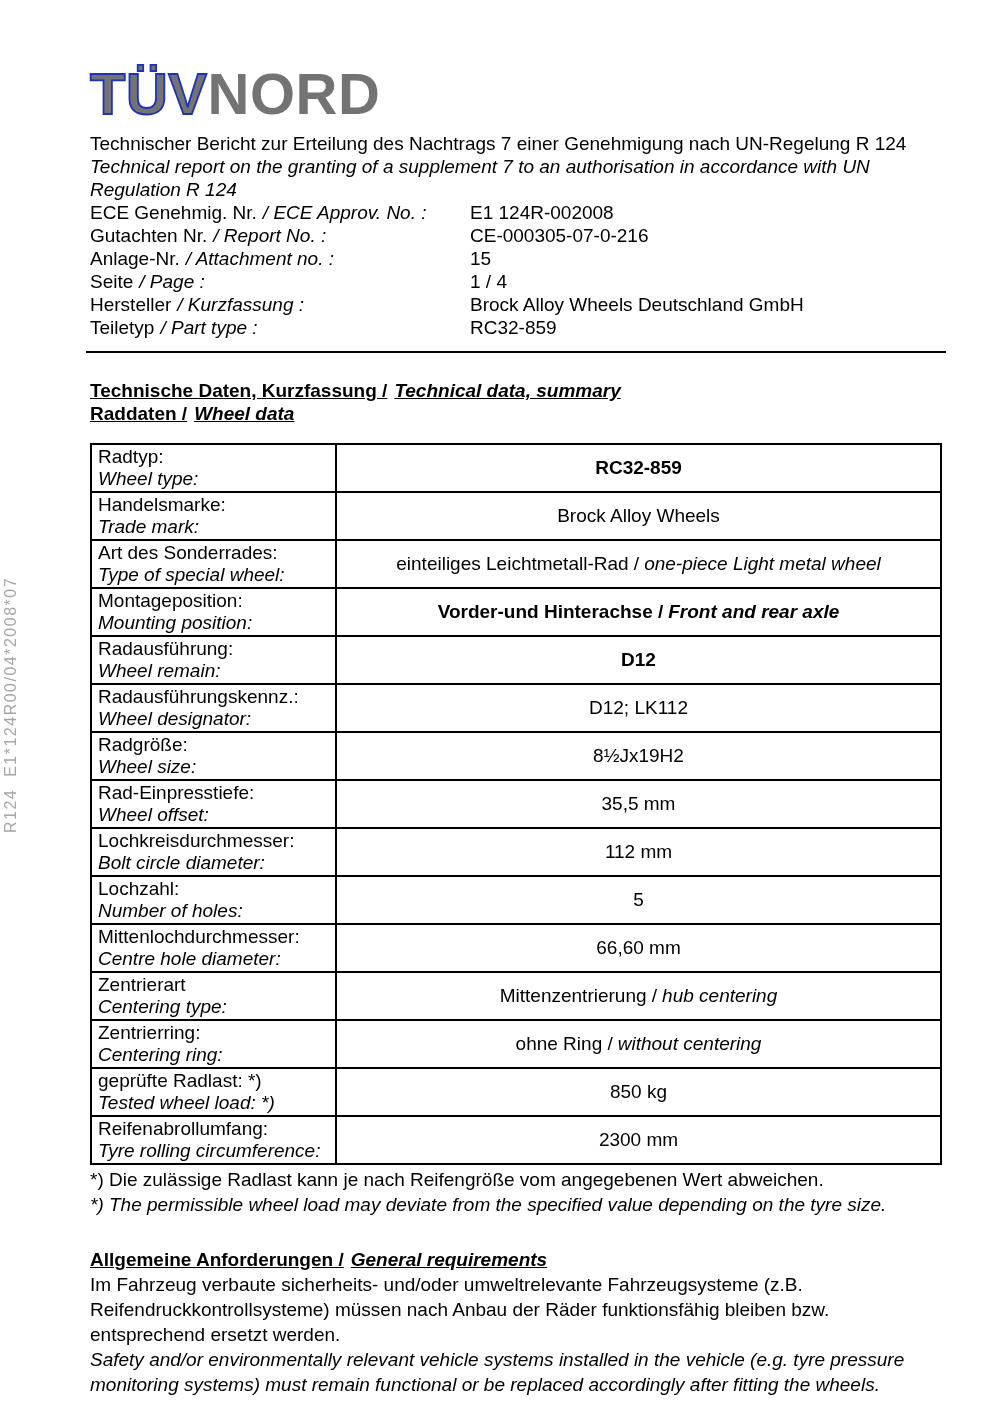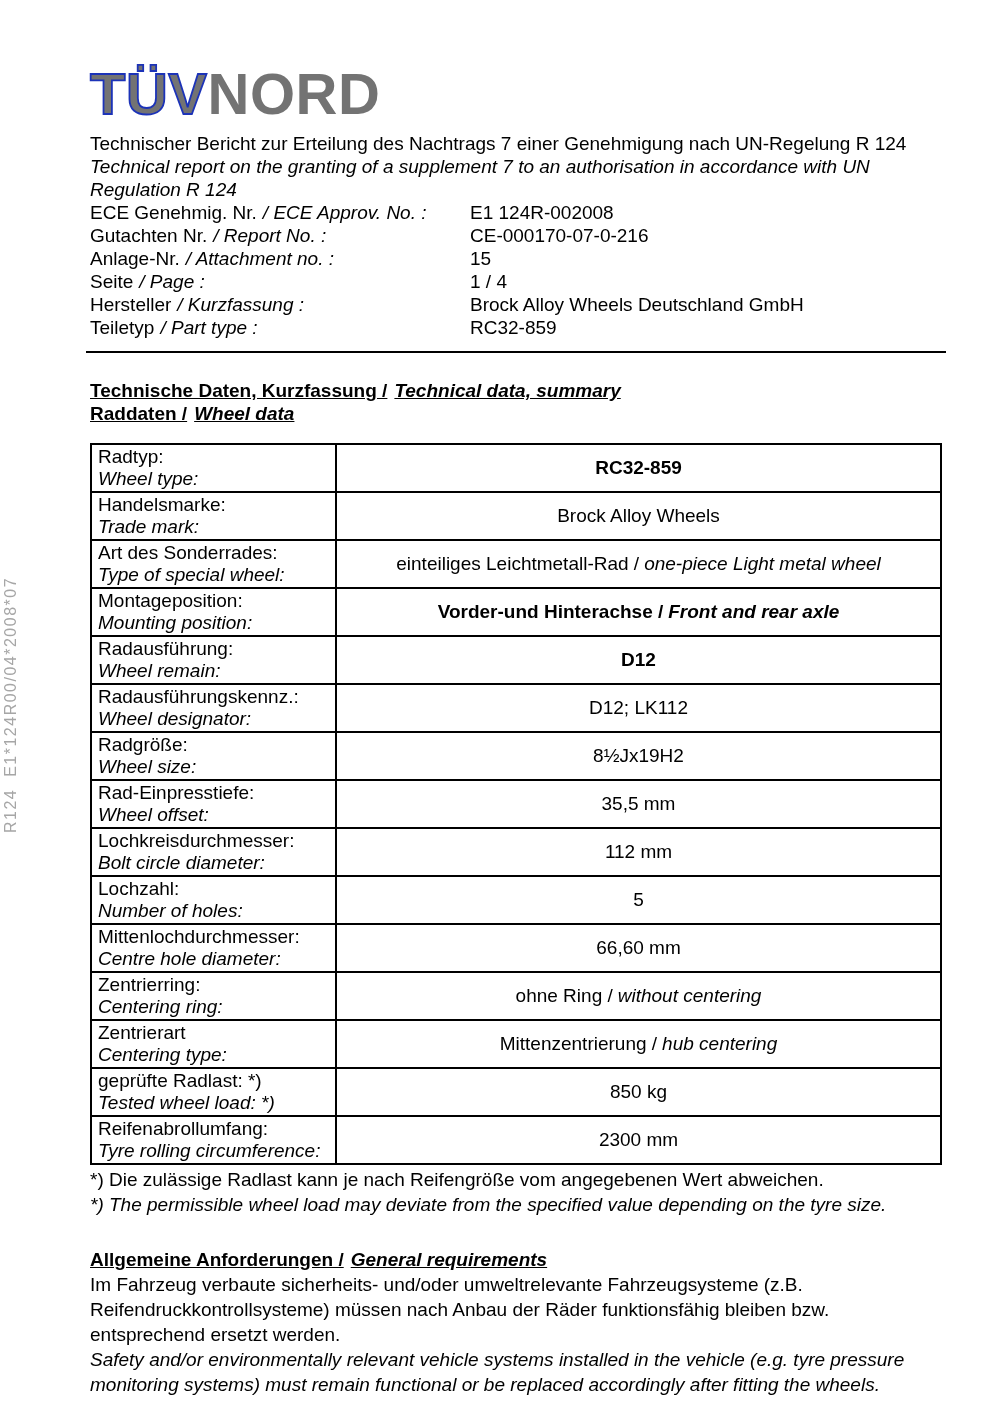--- a/index.html
+++ b/index.html
@@ -76,21 +76,21 @@
       <div class="en">Technical report on the granting of a supplement 7 to an authorisation in accordance with UN Regulation R 124</div>
     </div>
 
     <div class="kv">
       <div class="kv-row">
         <span class="kv-label"><span>ECE Genehmig. Nr.</span><span class="kv-en">/ ECE Approv. No. :</span></span>
         <span class="kv-value">E1 124R-002008</span>
       </div>
       <div class="kv-row">
         <span class="kv-label"><span>Gutachten Nr.</span><span class="kv-en">/ Report No. :</span></span>
-        <span class="kv-value">CE-000170-07-0-216</span>
+        <span class="kv-value">CE-000305-07-0-216</span>
       </div>
       <div class="kv-row">
         <span class="kv-label"><span>Anlage-Nr.</span><span class="kv-en">/ Attachment no. :</span></span>
         <span class="kv-value">15</span>
       </div>
       <div class="kv-row">
         <span class="kv-label"><span>Seite</span><span class="kv-en">/ Page :</span></span>
         <span class="kv-value">1 / 4</span>
       </div>
       <div class="kv-row">
@@ -150,26 +150,26 @@
         </tr>
         <tr>
           <td class="lbl"><span>Lochzahl:</span><br><i>Number of holes:</i></td>
           <td class="val"><span>5</span></td>
         </tr>
         <tr>
           <td class="lbl"><span>Mittenlochdurchmesser:</span><br><i>Centre hole diameter:</i></td>
           <td class="val"><span>66,60 mm</span></td>
         </tr>
         <tr>
+          <td class="lbl"><span>Zentrierart</span><br><i>Centering type:</i></td>
+          <td class="val"><span>Mittenzentrierung /</span><i>hub centering</i></td>
+        </tr>
+        <tr>
           <td class="lbl"><span>Zentrierring:</span><br><i>Centering ring:</i></td>
           <td class="val"><span>ohne Ring /</span><i>without centering</i></td>
-        </tr>
-        <tr>
-          <td class="lbl"><span>Zentrierart</span><br><i>Centering type:</i></td>
-          <td class="val"><span>Mittenzentrierung /</span><i>hub centering</i></td>
         </tr>
         <tr>
           <td class="lbl"><span>geprüfte Radlast: *)</span><br><i>Tested wheel load: *)</i></td>
           <td class="val"><span>850 kg</span></td>
         </tr>
         <tr>
           <td class="lbl"><span>Reifenabrollumfang:</span><br><i>Tyre rolling circumference:</i></td>
           <td class="val"><span>2300 mm</span></td>
         </tr>
       </tbody>

